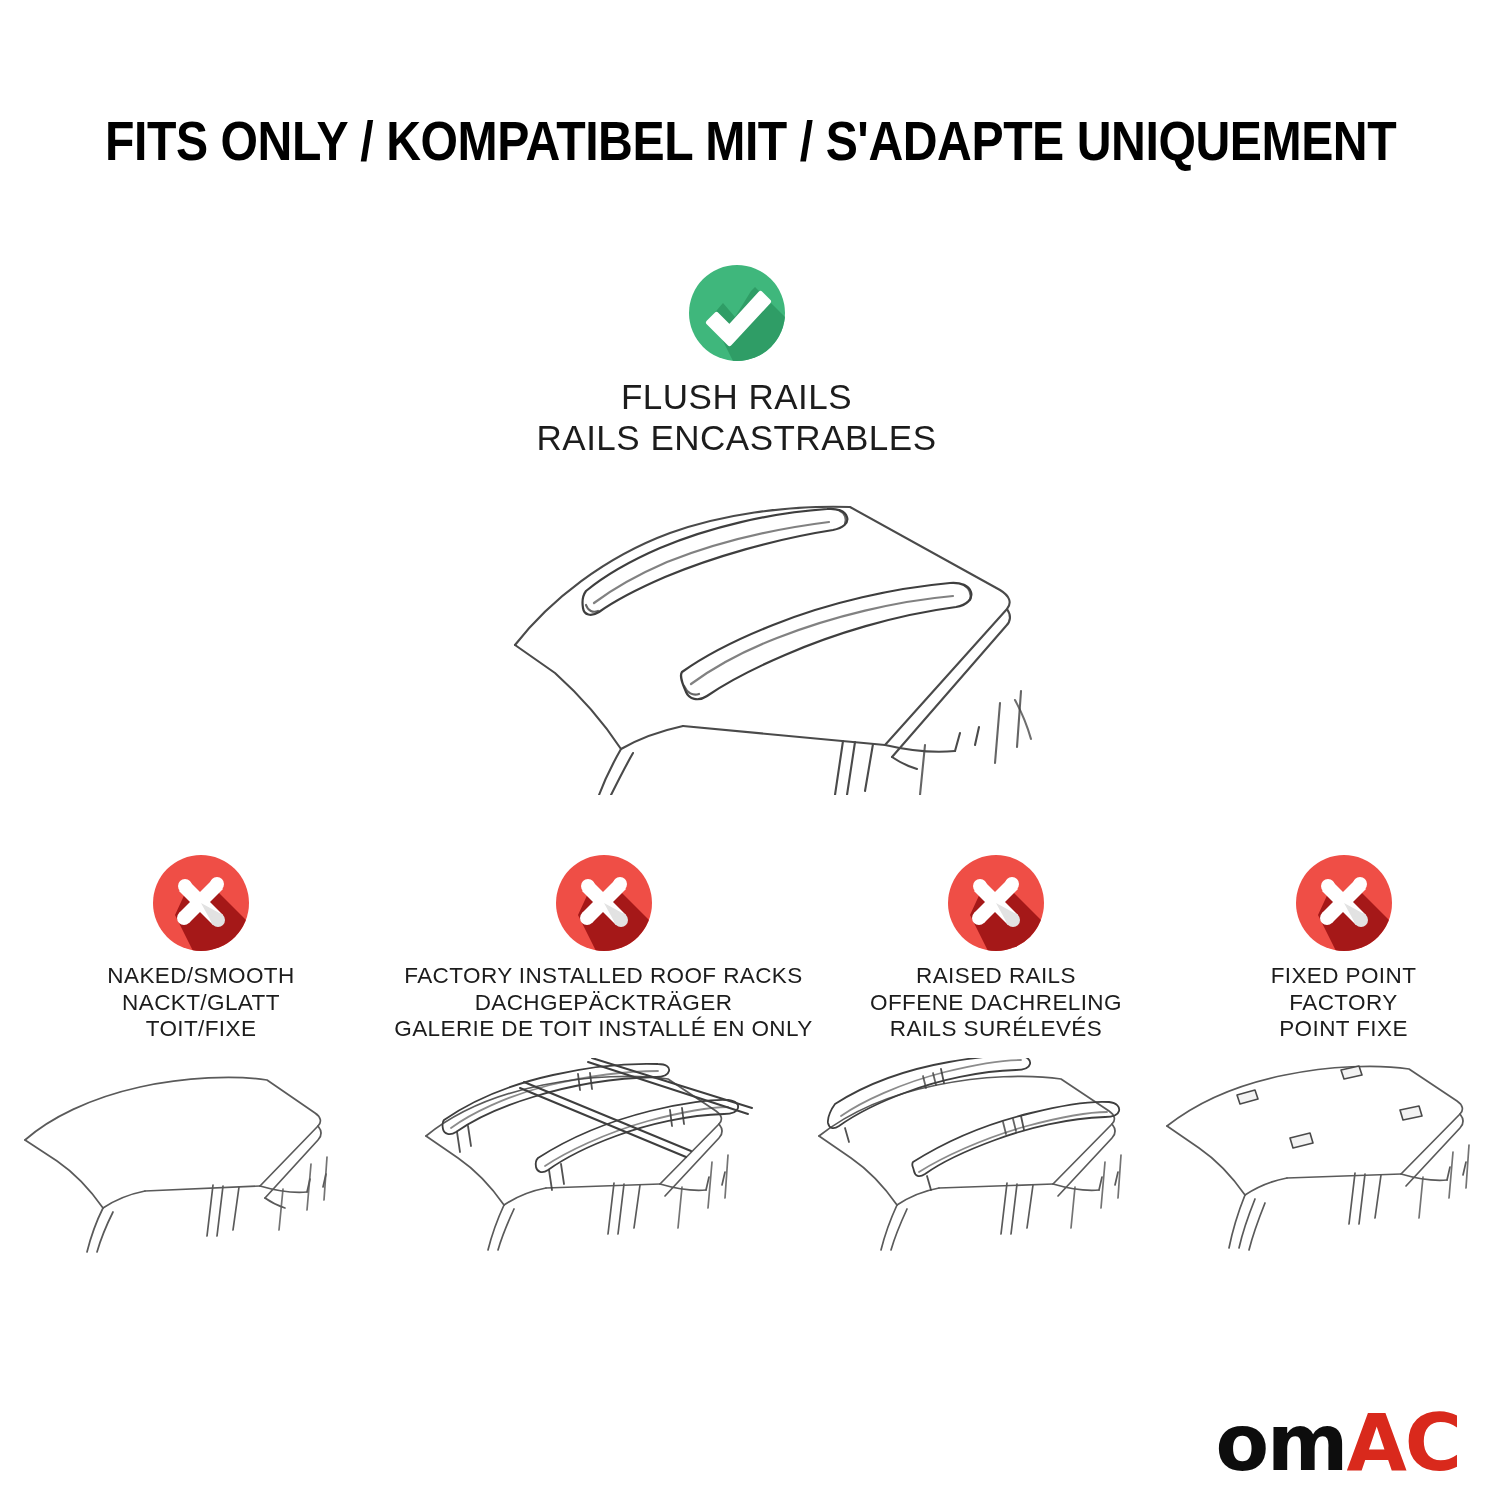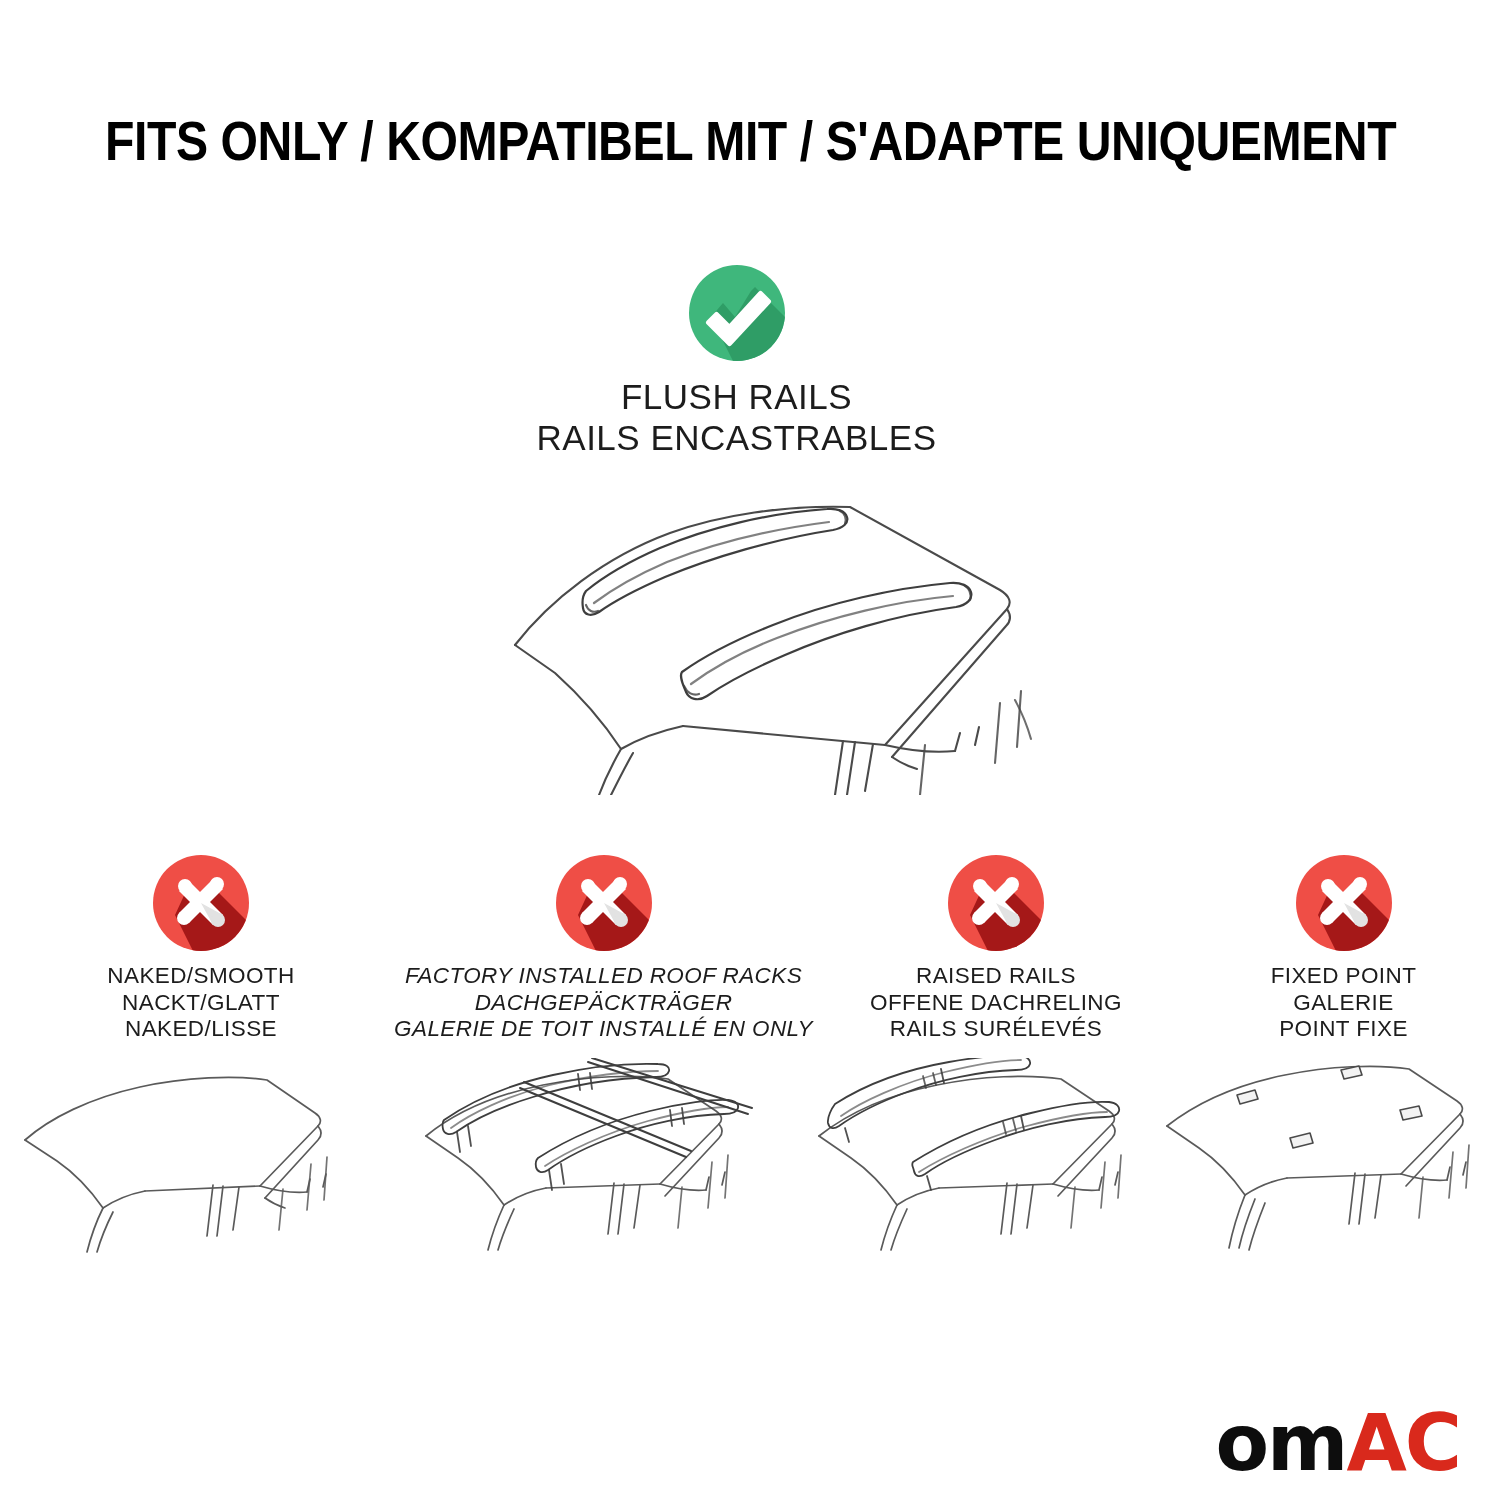--- a/index.html
+++ b/index.html
@@ -92,21 +92,21 @@
     flex-direction: row;
     align-items: flex-start;
     padding-left: 16px;
   }
   .denied-col {
     display: flex;
     flex-direction: column;
     align-items: center;
   }
   .denied-col.c1 { width: 370px; }
-  .denied-col.c2 { width: 435px; font-style: italic; }
+  .denied-col.c2 { width: 435px; }
   .denied-col.c3 { width: 350px; }
   .denied-col.c4 { width: 345px; }
 
   .denied-labels {
     margin-top: 12px;
     text-align: center;
     line-height: 1.18;
   }
   .denied-labels .line {
     font-size: 22.5px;
@@ -234,21 +234,21 @@
         <path d="M48 48 L70 60 L60 70 L48 48 Z" fill="#E2E2E2"></path>
         <circle cx="32" cy="31" r="7" fill="#ffffff"></circle>
         <circle cx="64" cy="29" r="7" fill="#ffffff"></circle>
         <circle cx="31" cy="63" r="7" fill="#ffffff"></circle>
         <circle cx="65" cy="65" r="7" fill="#E2E2E2"></circle>
       </svg>
     </div>
     <div class="denied-labels">
       <div class="line">NAKED/SMOOTH</div>
       <div class="line">NACKT/GLATT</div>
-      <div class="line">NAKED/LISSE</div>
+      <div class="line">TOIT/FIXE</div>
     </div>
   </div>
 
   <div class="denied-col c2">
     <div class="icon-circle cross">
       <svg class="flat-shadow" viewBox="0 0 96 96" width="96" height="96" aria-hidden="true">
         <path d="M62 34 L96 68 L96 96 L40 96 L22 60 L34 34 L48 44 L62 34 Z" fill="#A51818"></path>
         <path d="M36 26 L70 60 L60 70 L26 36 Z" fill="#ffffff"></path>
         <path d="M70 34 L36 68 L26 58 L60 24 Z" fill="#ffffff"></path>
         <path d="M48 48 L70 60 L60 70 L48 48 Z" fill="#E2E2E2"></path>
@@ -293,21 +293,21 @@
         <path d="M70 34 L36 68 L26 58 L60 24 Z" fill="#ffffff"></path>
         <path d="M48 48 L70 60 L60 70 L48 48 Z" fill="#E2E2E2"></path>
         <circle cx="32" cy="31" r="7" fill="#ffffff"></circle>
         <circle cx="64" cy="29" r="7" fill="#ffffff"></circle>
         <circle cx="31" cy="63" r="7" fill="#ffffff"></circle>
         <circle cx="65" cy="65" r="7" fill="#E2E2E2"></circle>
       </svg>
     </div>
     <div class="denied-labels">
       <div class="line">FIXED POINT</div>
-      <div class="line">GALERIE</div>
+      <div class="line">FACTORY</div>
       <div class="line">POINT FIXE</div>
     </div>
   </div>
 </div>
 
 <div class="roof-row">
 
   <div class="roof-cell c1">
     <svg viewBox="0 0 340 210" width="340" height="210" aria-hidden="true">
       <g fill="none" stroke="#5a5a5a" stroke-width="1.7" stroke-linecap="round" stroke-linejoin="round">

